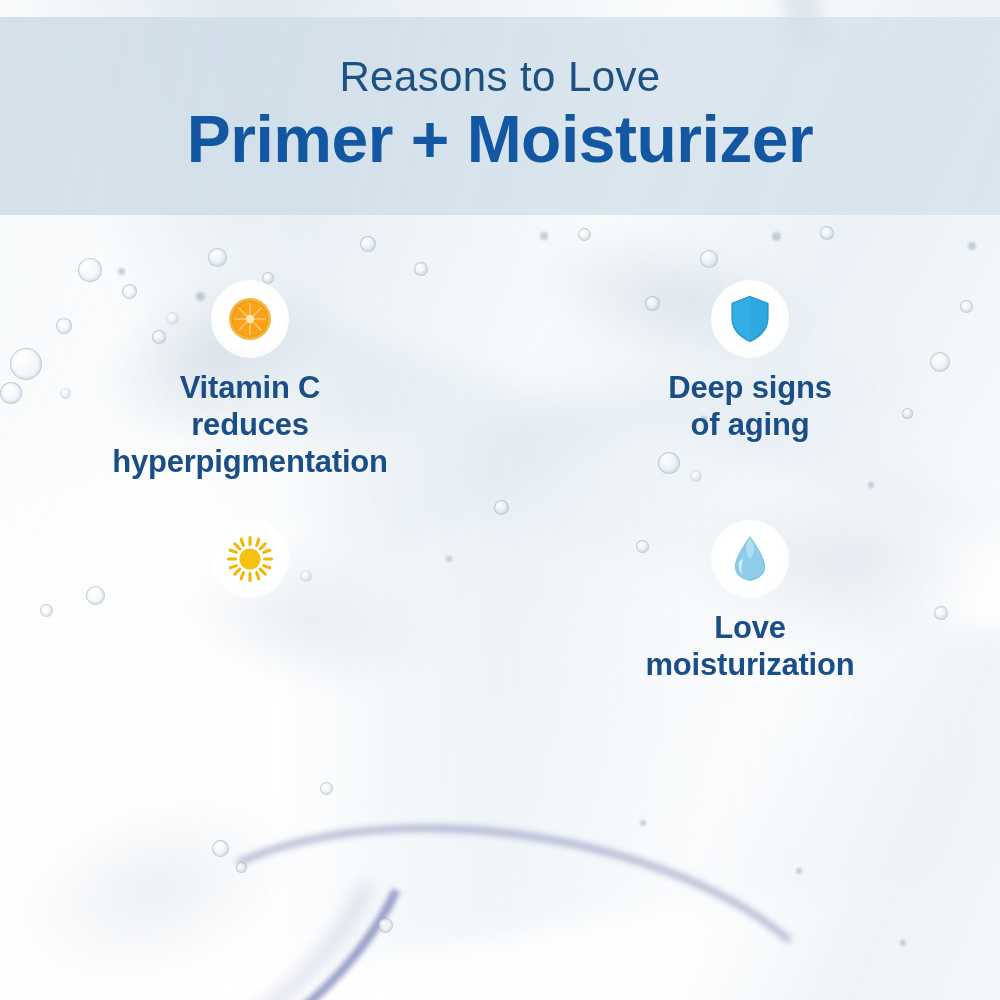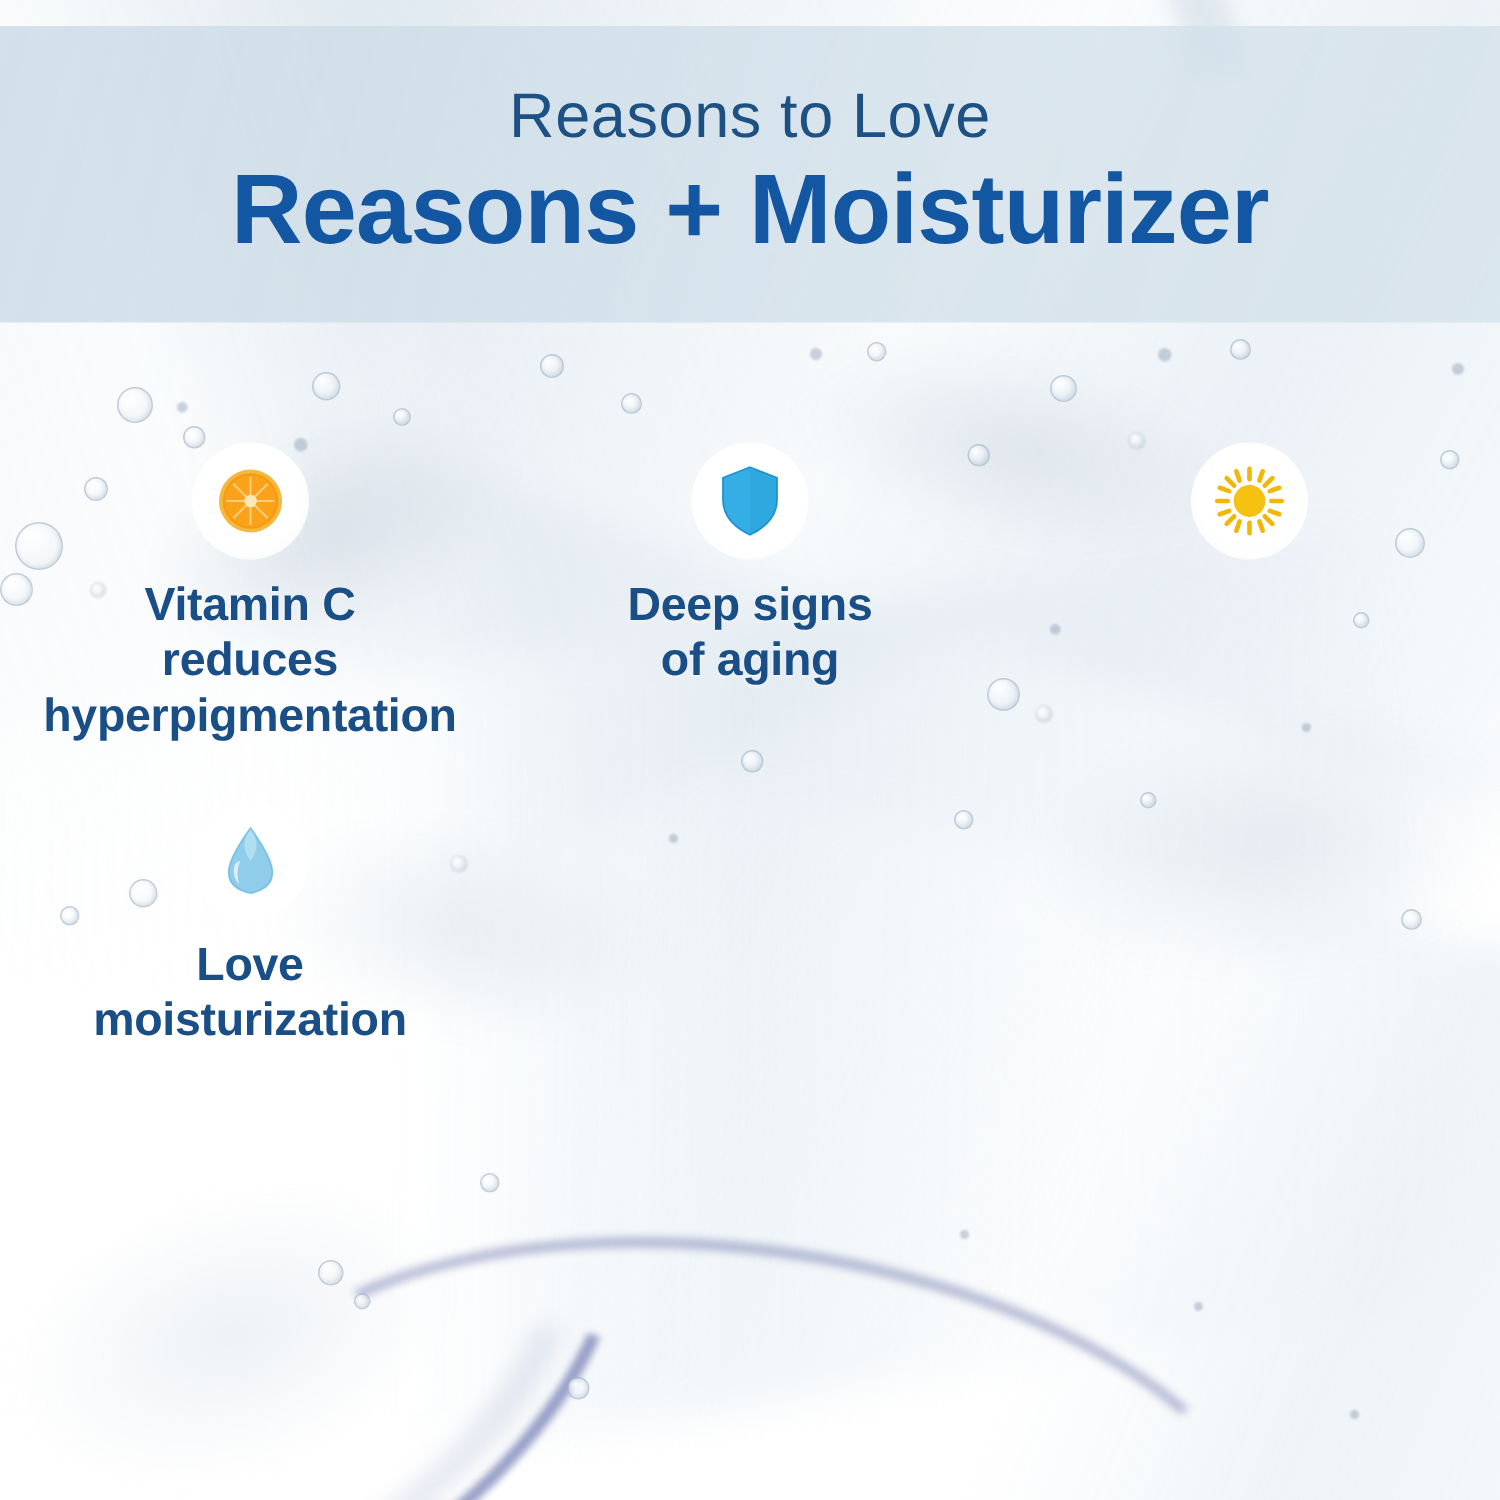--- a/index.html
+++ b/index.html
@@ -183,24 +183,24 @@
     color: #1357a3;
     line-height: 1.08;
     margin: 0;
     white-space: nowrap;
   }
 
   
   .grid {
     position: absolute;
     left: 0;
-    top: 295px;
+    top: 280px;
     width: 1000px;
     display: grid;
-    grid-template-columns: repeat(3, 1fr);
+    grid-template-columns: repeat(2, 1fr);
     grid-template-rows: 240px 240px;
     column-gap: 0;
     row-gap: 0;
   }
   .cell {
     display: flex;
     flex-direction: column;
     align-items: center;
     text-align: center;
   }
@@ -295,21 +295,21 @@
   <div class="dot" style="left:868px; top:482px; width:6px;  height:6px;"></div>
   <div class="dot" style="left:446px; top:556px; width:6px;  height:6px;"></div>
   <div class="dot" style="left:640px; top:820px; width:6px;  height:6px;"></div>
   <div class="dot" style="left:796px; top:868px; width:6px;  height:6px;"></div>
   <div class="dot" style="left:900px; top:940px; width:6px;  height:6px;"></div>
 
   <div class="header-band">
     <div class="band-tint"></div>
     <div class="header-inner">
       <div class="eyebrow">Reasons to Love</div>
-      <h1 class="headline">Reasons + Moisturizer</h1>
+      <h1 class="headline">Primer + Moisturizer</h1>
     </div>
   </div>
 
   <div class="grid">
 
     <div class="cell">
       <div class="icon-badge">
         <span>
           <svg width="46" height="46" viewBox="0 0 46 46">
             <circle cx="23" cy="23" r="21" fill="#f2b840"></circle>

